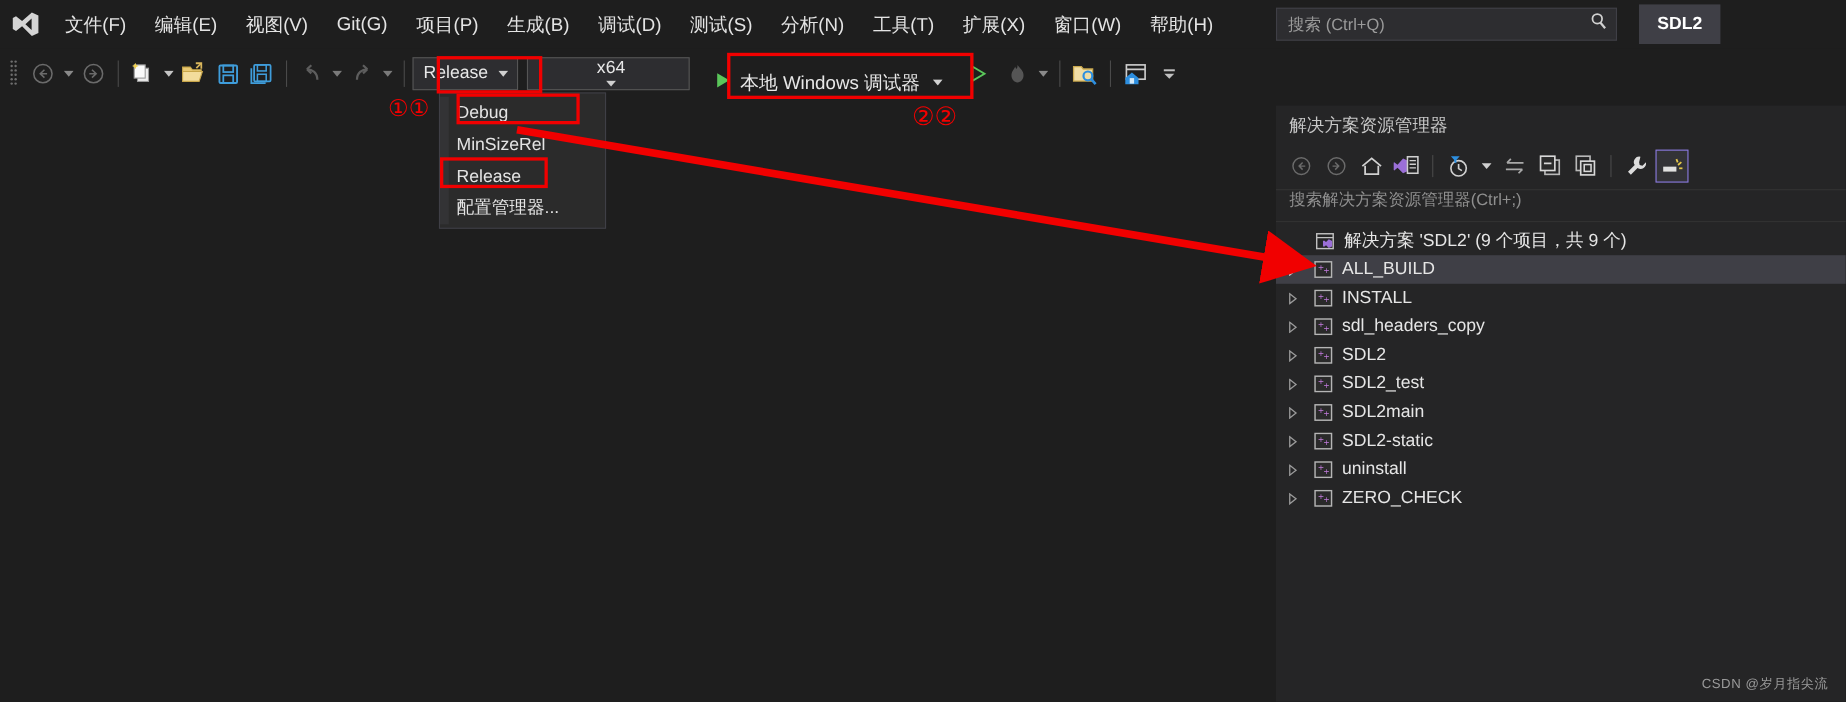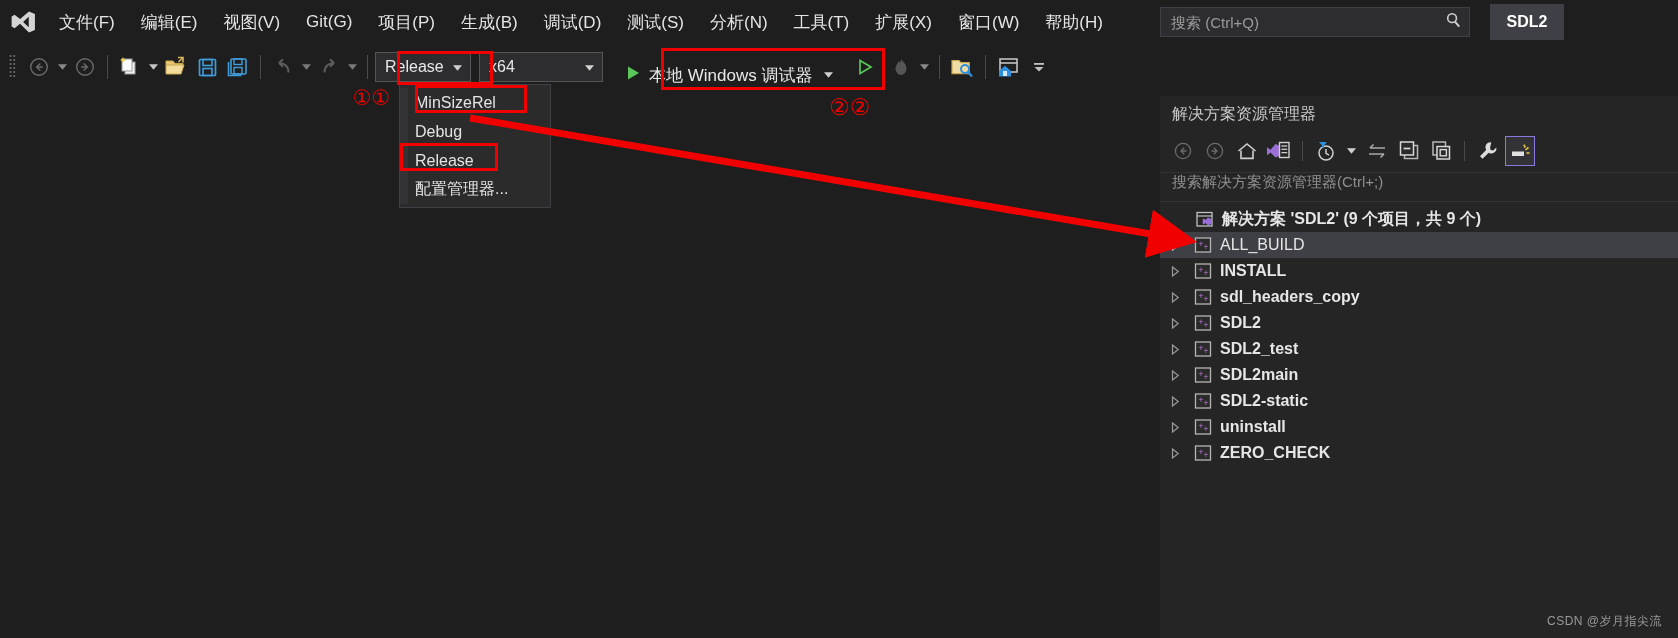--- a/index.html
+++ b/index.html
@@ -51,21 +51,21 @@
   .tb-sep { width: 1px; height: 24px; background: #4a4a4a; margin: 0 7px; }
 
   .combo {
     height: 30px; background: #2d2d30; border: 1px solid #555;
     display: flex; align-items: center; padding: 0 4px 0 9px;
     color: #e8e8e8; font-size: 16px; position: relative;
   }
   .combo .val { flex: 1; white-space: nowrap; }
   .combo .car { width: 18px; text-align:center; color:#ccc; font-size:10px; }
   #combo-config { width: 96px; }
-  #combo-platform { width: 124px; }
+  #combo-platform { width: 148px; flex-direction: column; }
 
   .dbg-btn {
     height: 32px; display: flex; align-items: center; gap: 8px;
     padding: 16px 6px 0 9px; color: #e8e8e8; font-size: 17px; white-space: nowrap;
   }
 
   
   .dropdown {
     position: absolute; left: 399px; top: 84px; width: 152px;
     background: #2b2b2b; border: 1px solid #3f3f46; padding: 3px 0; z-index: 40;
@@ -124,21 +124,21 @@
 
   .tree { padding-top: 4px; }
   .tree-row {
     height: 26px; display: flex; align-items: center; color: #e6e6e6; font-size: 16px;
     white-space: nowrap;
   }
   .tree-row.sel { background: #3f3f46; }
   .tree-row.root { padding-left: 32px; }
   .tw { width: 30px; display: flex; align-items: center; justify-content: center; }
   .ticon { width: 26px; display: flex; align-items: center; justify-content: center; }
-  .tlabel { padding-left: 4px; font-weight: bold; }
+  .tlabel { padding-left: 4px; }
   .tree-row.sel .tlabel { font-weight: normal; }
 
   .watermark {
     position: absolute; right: 16px; bottom: 8px; color: #9a9a9a; font-size: 12px;
     letter-spacing: 0.5px;
   }
 </style>
 </head>
 <body>
 
@@ -354,22 +354,22 @@
     <div class="tb-btn">
       <svg width="16" height="16" viewBox="0 0 16 16">
         <rect x="3" y="4" width="10" height="1.8" fill="#c0c0c0"></rect>
         <path d="M3.5 8 L12.5 8 L8 12.5 Z" fill="#c0c0c0"></path>
       </svg>
     </div>
   </div>
 
   <div class="dropdown">
     <div class="dd-rail"></div>
+    <div class="dd-item">Debug</div>
     <div class="dd-item">MinSizeRel</div>
-    <div class="dd-item">Debug</div>
     <div class="dd-item">Release</div>
     <div class="dd-item">配置管理器...</div>
   </div>
 
   <div class="hl" id="hl-config"></div>
   <div class="hl" id="hl-dbgbtn"></div>
   <div class="hl" id="hl-debug"></div>
   <div class="hl" id="hl-release"></div>
   <div class="circ-num" id="num1">①</div>
   <div class="circ-num" id="num2">②</div>

